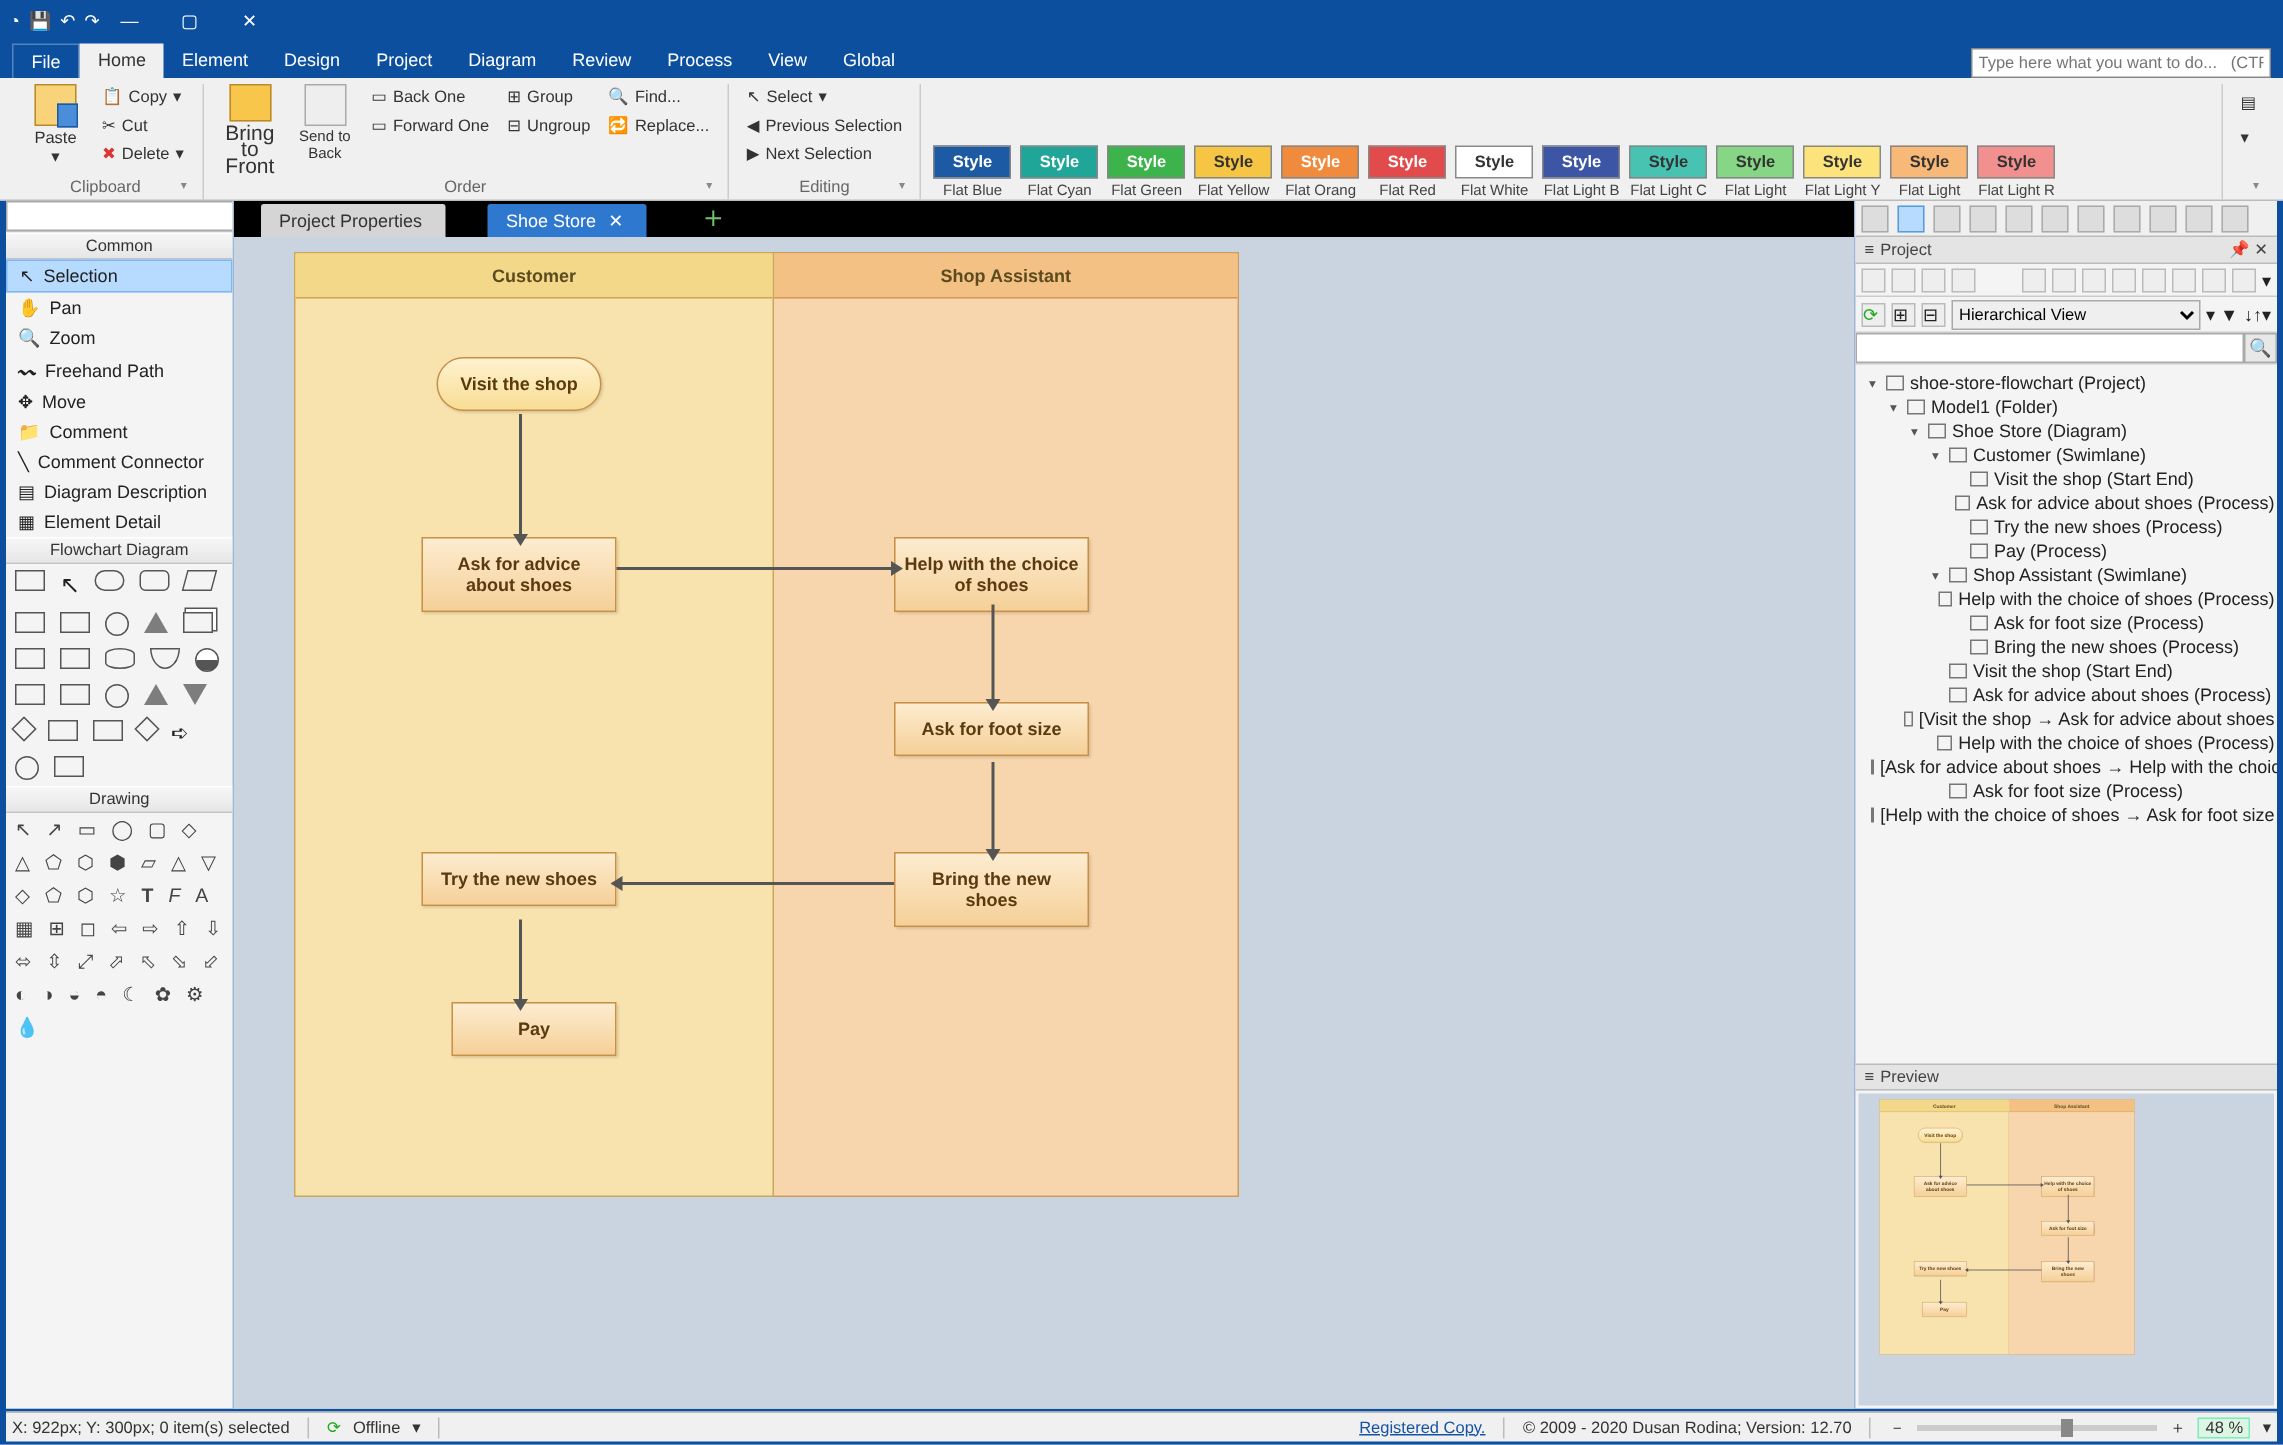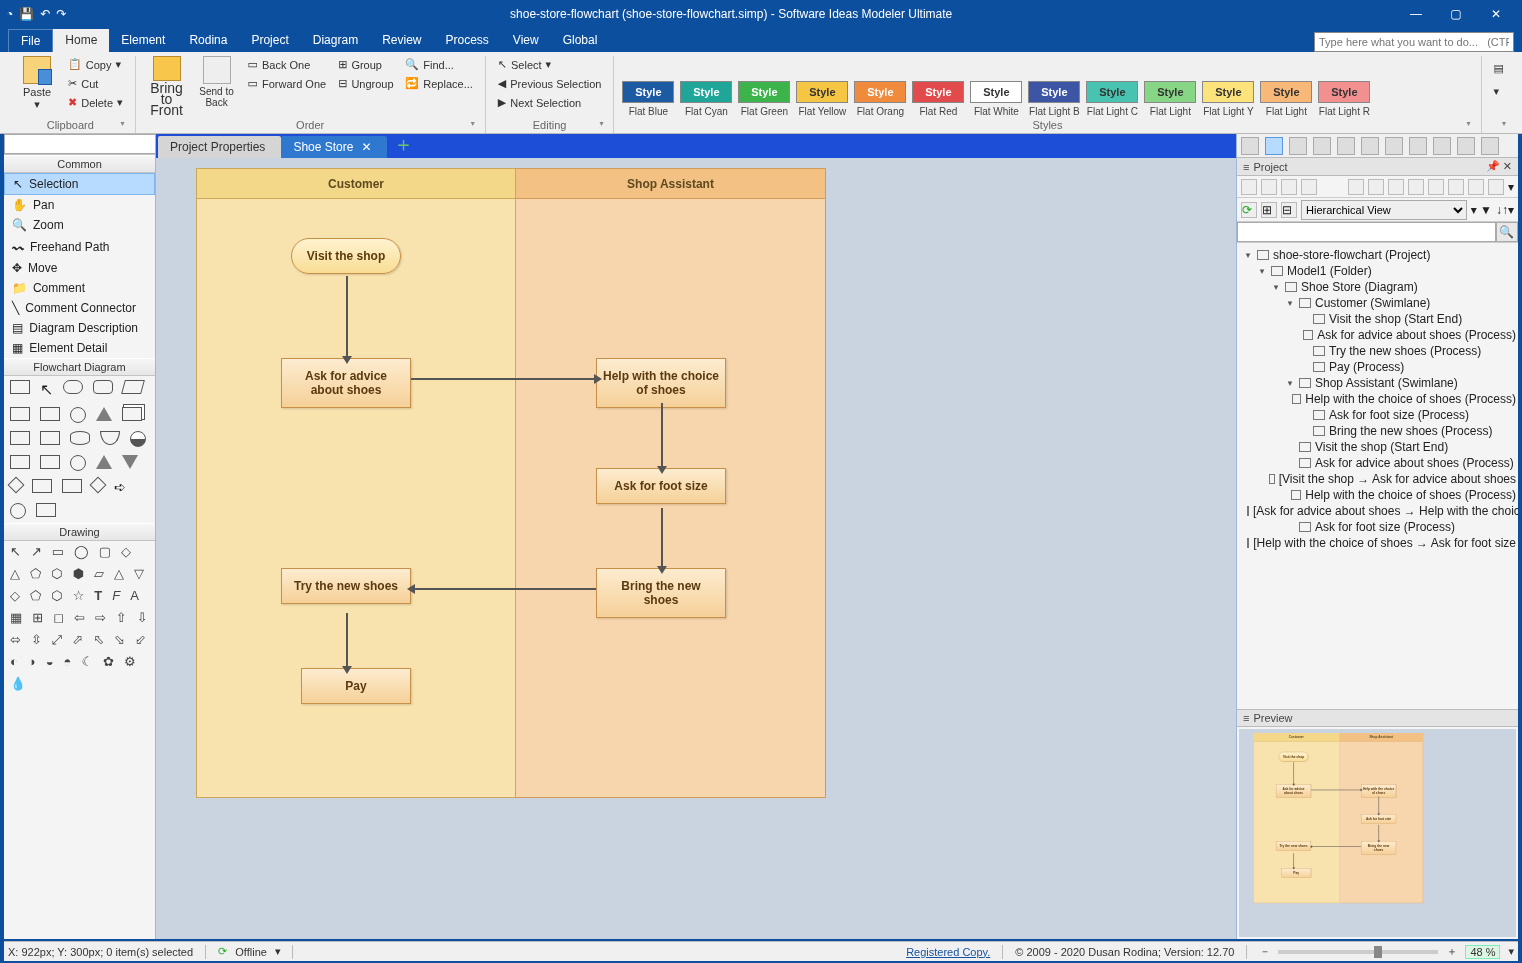--- a/index.html
+++ b/index.html
@@ -37,21 +37,21 @@
 .sectionhdr { background: linear-gradient(#F6F6F6,#E6E6E6); border-top: 1px solid #fff; border-bottom: 1px solid #C3C3C3; text-align: center; padding: 2px 0; font-size: 11px; color: #333; }
 .toolrow { display: flex; align-items: center; gap: 6px; padding: 3px 8px; cursor: pointer; font-size: 12px; }
 .toolrow.sel { background: #B7DBFF; border: 1px solid #7EB6F2; }
 .shapegrid { display: flex; flex-wrap: wrap; padding: 4px 6px; gap: 8px 10px; }
 .shapegrid .s { width: 20px; height: 14px; border: 1px solid #555; }
 .shapegrid .sc { width: 16px; height: 16px; border: 1px solid #555; border-radius: 50%; }
 .shapegrid .st { width: 0; height: 0; border-left: 8px solid transparent; border-right: 8px solid transparent; border-bottom: 14px solid #555; opacity: .75; }
 
 
 .center { flex: 1; display: flex; flex-direction: column; background: #EDEDED; position: relative; }
-.tabsbar { height: 24px; background: #1d4ed8; display: flex; align-items: flex-end; padding-left: 2px; }
+.tabsbar { height: 24px; background: #000000; display: flex; align-items: flex-end; padding-left: 18px; gap: 28px; }
 .tabsbar .dtab { padding: 4px 16px 4px 12px; font-size: 12px; color: #fff; display: flex; gap: 8px; align-items: center; cursor: pointer; border-top-left-radius: 2px; border-top-right-radius: 2px; }
 .tabsbar .dtab.inactive { background: #D5D5D5; color: #333; }
 .tabsbar .dtab.active { background: #2E78D0; color: #fff; }
 .tabsbar .add { color: #6FC36F; font-size: 20px; padding: 0 6px; cursor: pointer; }
 .canvas-scroll { flex: 1; overflow: auto; background: #CAD3E0; position: relative; }
 .canvas { position: relative; width: 1000px; height: 720px; margin: 10px 40px; }
 
 .lane { position: absolute; top: 0; height: 630px; }
 .lane .hdr { height: 30px; display: flex; align-items: center; justify-content: center; font-weight: bold; color: #5E4A1F; }
 .lane1 { left: 0; width: 320px; background: #F8E3AE; border: 1px solid #C9A85A; }
@@ -102,32 +102,31 @@
 </head>
 <body>
 
 <div class="titlebar">
   <div class="icons-left">
     <span>◔</span>
     <span>💾</span>
     <span>↶</span>
     <span>↷</span>
   </div>
-  <div class="title">shoe-store-flowchart (shoe-store-flowchart.simp) - Software Ideas Modeler Ultimate</div>
   <div class="winbtn">—</div>
   <div class="winbtn">▢</div>
   <div class="winbtn">✕</div>
 </div>
 
 <div class="menubar">
   <div id="menutabs" style="display: flex;">
       <div class="tab file">File</div>
       <div class="tab active">Home</div>
       <div class="tab">Element</div>
-      <div class="tab">Rodina</div>
+      <div class="tab">Design</div>
       <div class="tab">Project</div>
       <div class="tab">Diagram</div>
       <div class="tab">Review</div>
       <div class="tab">Process</div>
       <div class="tab">View</div>
       <div class="tab">Global</div>
     </div>
   <div class="search">
     <input placeholder="Type here what you want to do...   (CTRL+Q)" style="">
   </div>
@@ -239,21 +238,20 @@
         </div>
         <div style="display: flex; flex-direction: column; align-items: center;">
           <div class="stylechip" style="background: rgb(248, 184, 120); color: rgb(51, 51, 51);">Style</div>
           <div class="stylelabel">Flat Light</div>
         </div>
         <div style="display: flex; flex-direction: column; align-items: center;">
           <div class="stylechip" style="background: rgb(242, 144, 144); color: rgb(51, 51, 51);">Style</div>
           <div class="stylelabel">Flat Light R</div>
         </div>
       </div>
-    <div class="label">Styles</div>
   </div>
 
   <div class="group" style="border-right:none">
     <div class="body" style="flex-direction:column;gap:6px;padding-top:4px">
       <div class="rbtn">▤</div>
       <div class="rbtn">▾</div>
     </div>
     <div class="label">&nbsp;</div>
   </div>
 </div>

